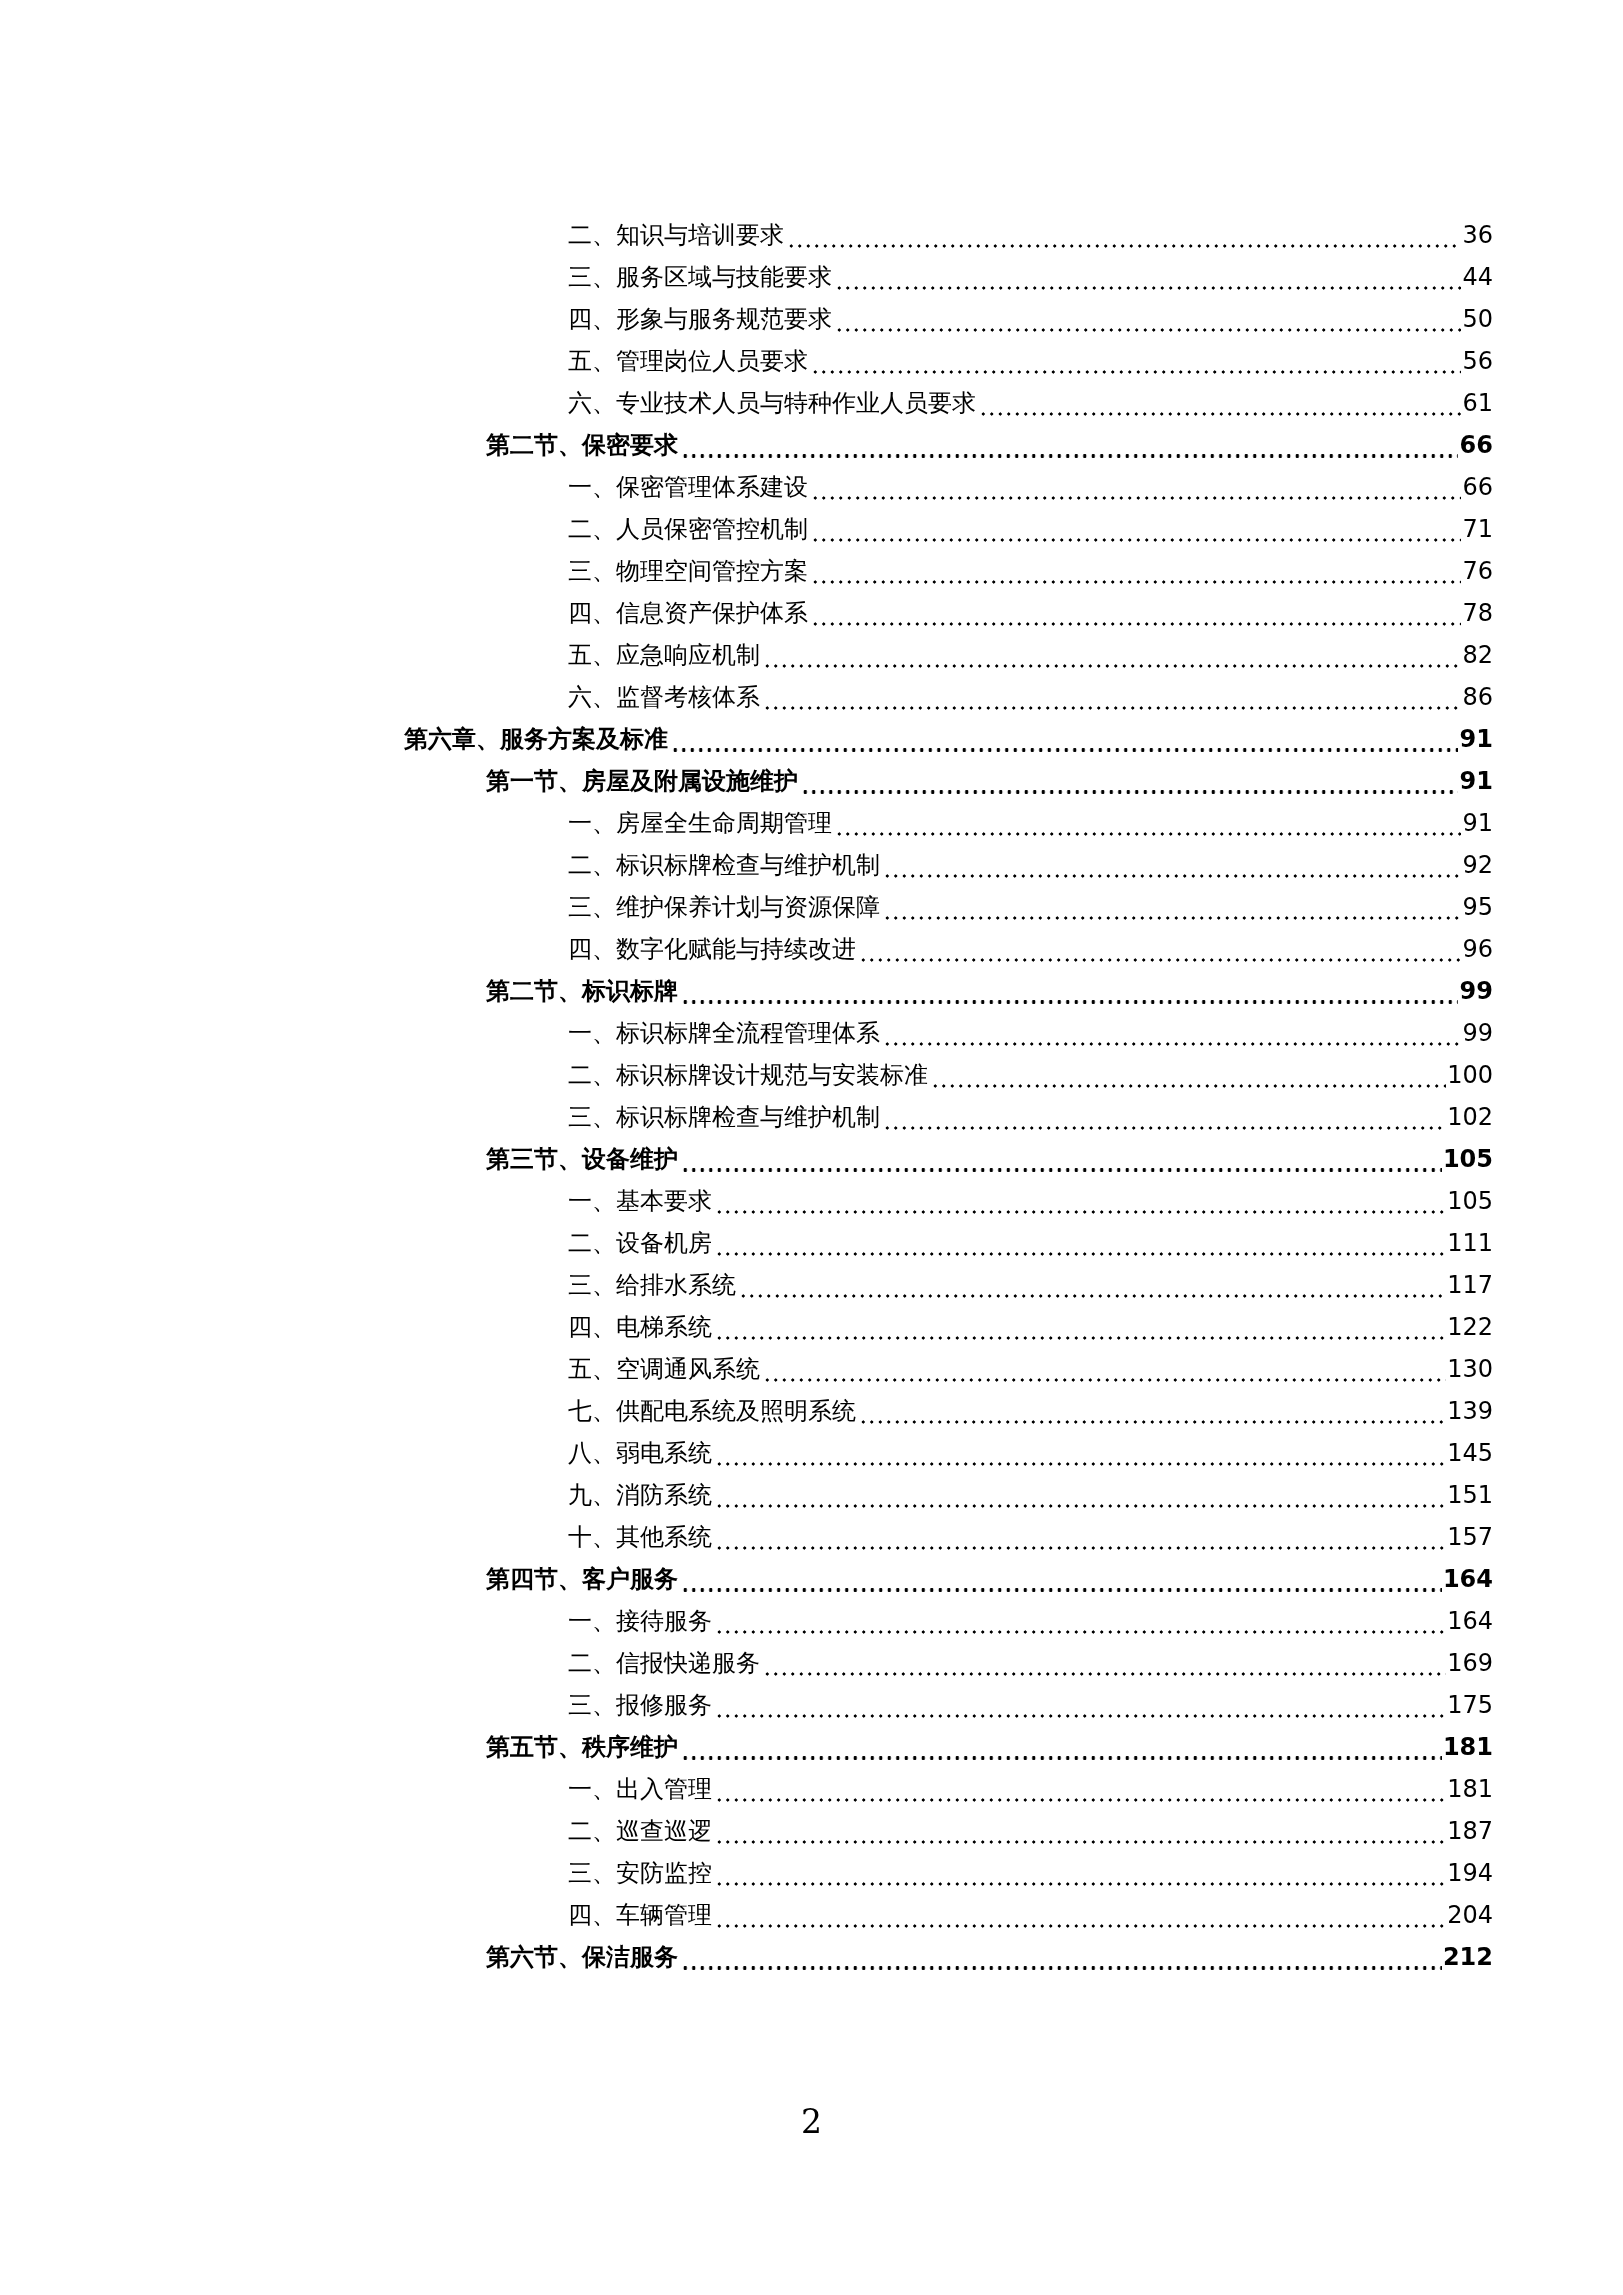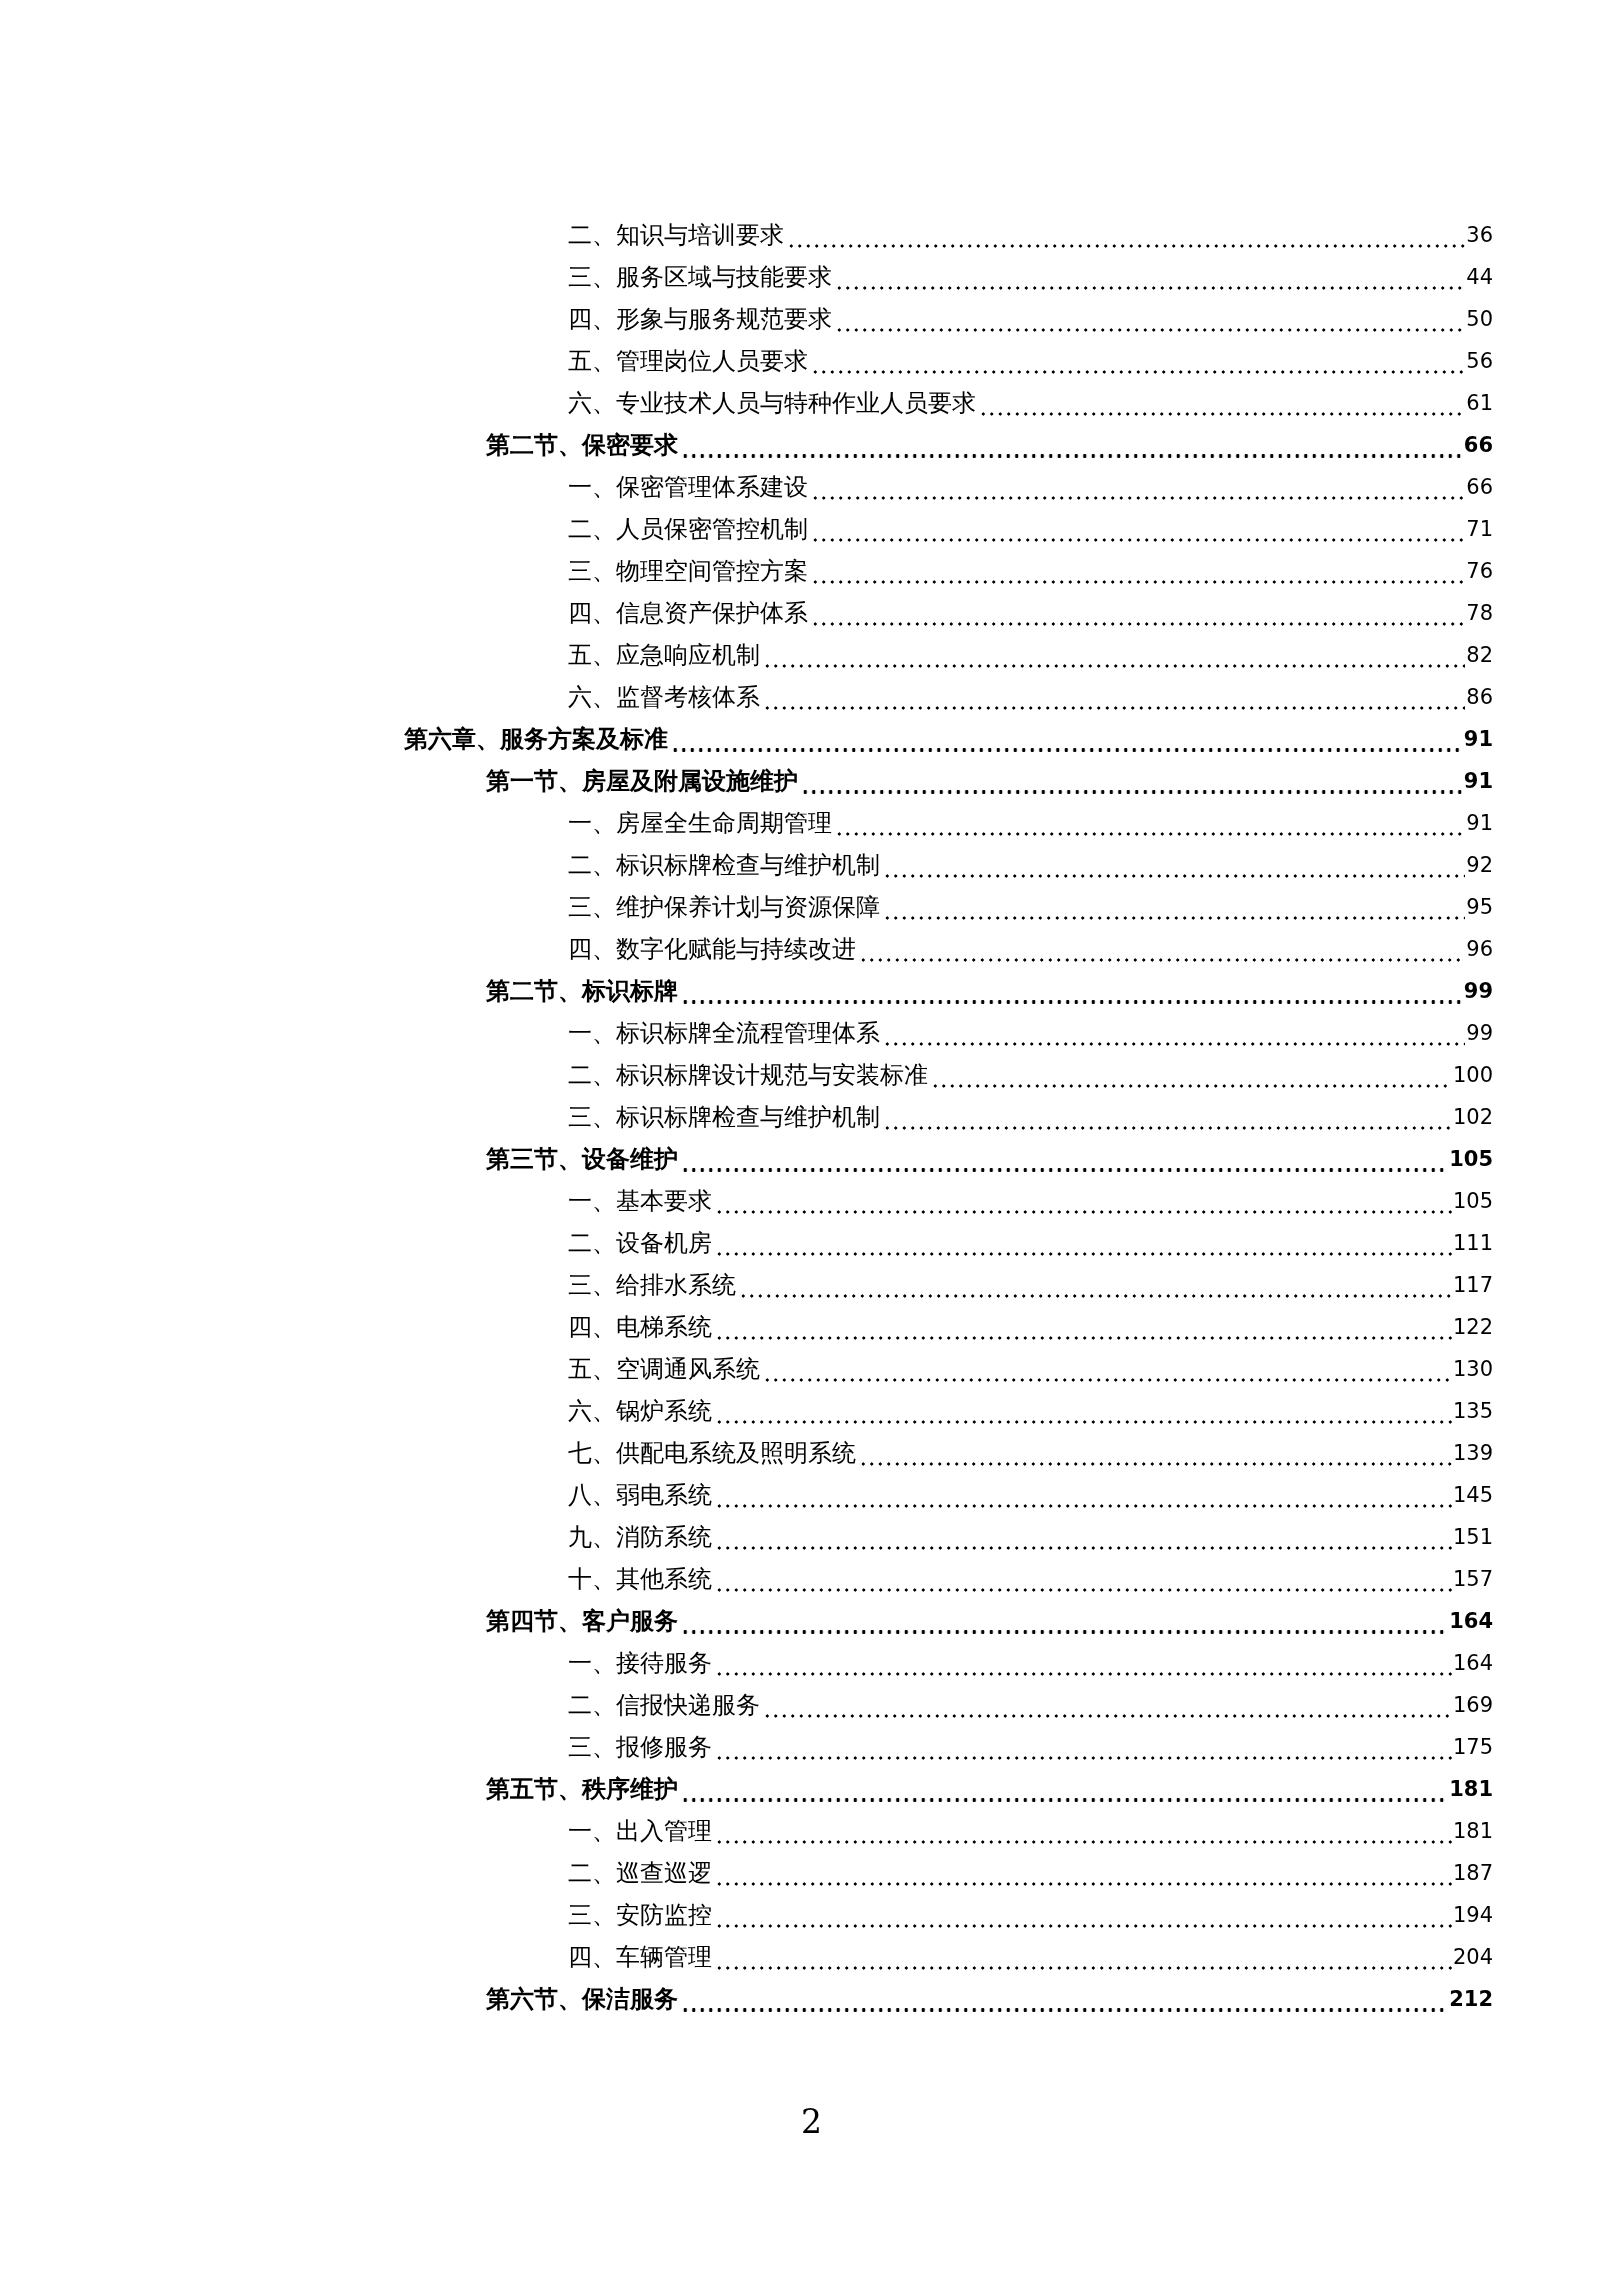--- a/index.html
+++ b/index.html
@@ -7,21 +7,21 @@
          font-family: "DejaVu Sans", "Liberation Sans", sans-serif; color: #000; }
   .toc { position: absolute; left: 0; top: 209px; width: 1623px; }
   .row { position: relative; height: 42px; display: flex; align-items: flex-end;
          box-sizing: border-box; padding-right: 130px; }
   .row .lbl { white-space: nowrap; font-size: 24px; line-height: 31px; flex: 0 0 auto;
               background: #fff; padding-right: 1.3px; }
   .row .dots { flex: 1 1 auto; height: 31px; margin: 0 1.3px;
                background-image: radial-gradient(circle, #000 1.4px, transparent 1.7px);
                background-size: 8.5px 3.9px; background-repeat: repeat-x;
                background-position: left 24px; }
-  .row .pg { flex: 0 0 auto; font-family: "DejaVu Sans", sans-serif; font-size: 21px;
+  .row .pg { flex: 0 0 auto; font-family: "DejaVu Sans", sans-serif; font-size: 24px;
              line-height: 31px; }
   .lv-chapter { padding-left: 404px; }
   .lv-section { padding-left: 486px; }
   .lv-item    { padding-left: 568px; }
   .bold .lbl, .bold .pg { font-weight: bold; }
   .bold .dots { background-image: radial-gradient(circle, #000 1.7px, transparent 2px); }
   .footer-page { position: absolute; top: 2102px; left: 0; width: 1623px; text-align: center;
                  font-family: "DejaVu Serif", "Liberation Serif", serif; font-size: 33px; }
 </style>
 </head>
@@ -162,25 +162,20 @@
       <span class="lbl">四、电梯系统</span>
       <span class="dots"></span>
       <span class="pg">122</span>
     </div>
     <div class="row lv-item">
       <span class="lbl">五、空调通风系统</span>
       <span class="dots"></span>
       <span class="pg">130</span>
     </div>
     <div class="row lv-item">
-      <span class="lbl">六、锅炉系统</span>
-      <span class="dots"></span>
-      <span class="pg">135</span>
-    </div>
-    <div class="row lv-item">
       <span class="lbl">七、供配电系统及照明系统</span>
       <span class="dots"></span>
       <span class="pg">139</span>
     </div>
     <div class="row lv-item">
       <span class="lbl">八、弱电系统</span>
       <span class="dots"></span>
       <span class="pg">145</span>
     </div>
     <div class="row lv-item">

